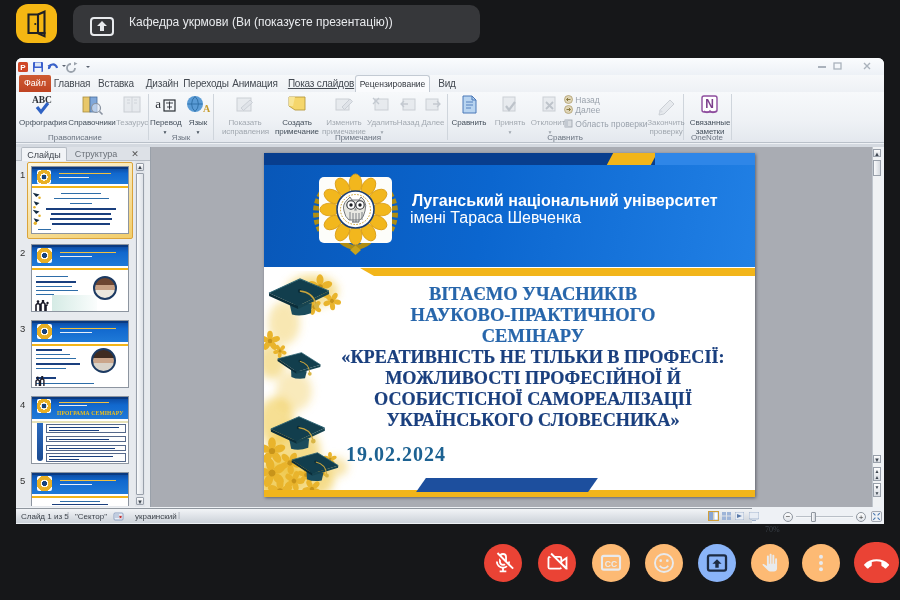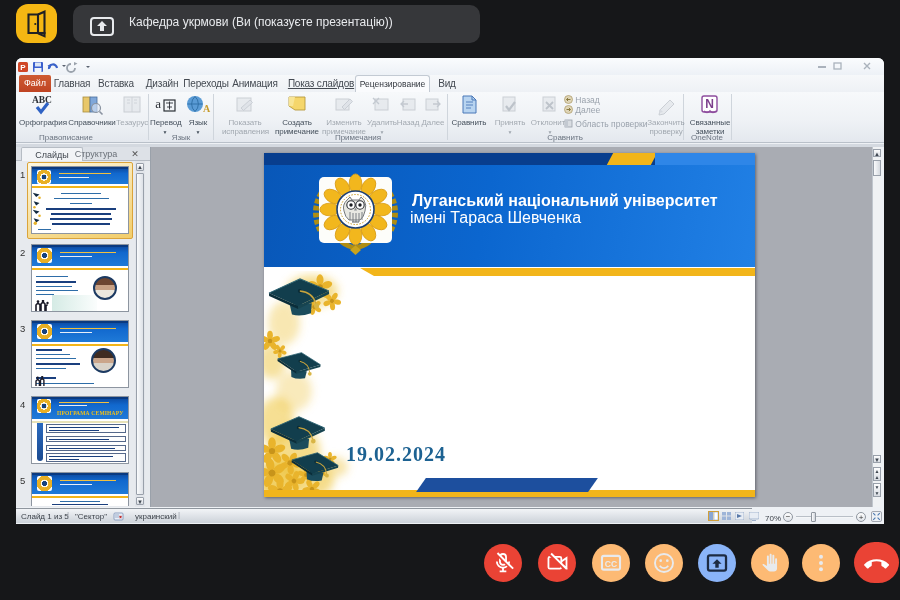--- a/index.html
+++ b/index.html
@@ -134,21 +134,21 @@
     <div class="tab" style="left:305px;text-decoration:underline;">Показ слайдов</div>
     <div id="activetab">Рецензирование</div>
     <div class="tab" style="left:431px;">Вид</div>
   </div>
   <div class="abs" id="ribbon">
     <div class="rgsep" style="left:132px"></div>
     <div class="rgsep" style="left:197px"></div>
     <div class="rgsep" style="left:431px"></div>
     <div class="rgsep" style="left:667px"></div>
     <div class="rgsep" style="left:715px"></div>
-    <div class="rglabel" style="left:50px;width:80px;transform:translateX(-50%)">Правописание</div>
+    <div class="rglabel" style="left:59px;width:80px;transform:translateX(-50%)">Правописание</div>
     <div class="rglabel" style="left:165px;width:60px;transform:translateX(-50%)">Язык</div>
     <div class="rglabel" style="left:342px;width:80px;transform:translateX(-50%)">Примечания</div>
     <div class="rglabel" style="left:549px;width:60px;transform:translateX(-50%)">Сравнить</div>
     <div class="rglabel" style="left:691px;width:60px;transform:translateX(-50%)">OneNote</div>
     <div class="rbtn" style="left:2px;width:50px;">
       <svg class="ic" width="24" height="22" viewBox="0 0 24 22">
             <text x="11" y="9" font-size="9.5" font-weight="bold" fill="#2b2f35" text-anchor="middle" font-family="Liberation Serif">ABC</text>
             <path d="M6 13 l4 5 l7 -9" stroke="#2f62c4" stroke-width="3.2" fill="none"></path>
           </svg>
       Орфография</div>
@@ -260,21 +260,21 @@
       <svg class="ic" width="24" height="22" viewBox="0 0 24 22">
             <rect x="4" y="2" width="15" height="16" rx="2" fill="#fff" stroke="#8e4d9e" stroke-width="1.4"></rect>
             <text x="11.5" y="14" font-size="12" font-weight="bold" fill="#7c3f8c" text-anchor="middle" font-family="Liberation Sans">N</text>
             <path d="M6 17 q3 3 6 0 q3 3 6 0" stroke="#8e4d9e" stroke-width="1.6" fill="none"></path>
           </svg>
       Связанные<br>заметки</div>
   </div>
   <div class="abs" id="ribbonstrip"></div>
   <div class="abs" id="lpane">
     <div class="abs" id="ptabs">
-      <div class="ptab" style="left:5px;width:62px;background:#f2f4f7;border:1px solid #b6bcc4;border-bottom:none;border-radius:2px 2px 0 0;">Слайды</div>
+      <div class="ptab" style="left:5px;width:46px;background:#f2f4f7;border:1px solid #b6bcc4;border-bottom:none;border-radius:2px 2px 0 0;">Слайды</div>
       <div class="ptab" style="left:54px;width:52px;color:#6a7078;">Структура</div>
       <div class="ptab" style="left:112px;width:14px;color:#555;">✕</div>
     </div>
 
     <div class="thumbnum" style="left:4px;top:22px;">1</div>
     <div class="abs" style="left:11px;top:15px;width:106px;height:77px;background:linear-gradient(160deg,#fdf8e2,#f2cd6a);border:1px solid #dba43a;border-radius:2px;"></div>
     <div class="thumb t1" style="top:19px;">
       <div class="mh" style="height:17px;"></div>
           <div class="mgold" style="top:19px;"></div>
       <div class="mlogo" style="top:3px;width:14px;height:14px;"></div>
@@ -412,21 +412,21 @@
           <rect x="5" y="4.5" width="4" height="3.5" fill="#9db4d8"></rect>
         </svg>
     <svg class="abs" style="left:719px;top:3px;" width="9" height="8" viewBox="0 0 9 8">
           <path d="M0 0 h9 v8 h-9 z" fill="#e8edf4" stroke="#8aa0c0" stroke-width=".7"></path>
           <path d="M2 2 l5 2 l-5 2 z" fill="#5878a8"></path>
         </svg>
     <svg class="abs" style="left:733px;top:3px;" width="10" height="9" viewBox="0 0 10 9">
           <rect x="0" y="0" width="10" height="7" rx="1" fill="#e8edf4" stroke="#8aa0c0" stroke-width=".7"></rect>
           <path d="M3 8.5 h4" stroke="#8aa0c0" stroke-width=".8"></path>
         </svg>
-    <div class="abs" style="left:749px;top:5px;">70%</div>
+    <div class="abs" style="left:749px;top:16px;font-family:Liberation Serif, serif;">70%</div>
     <div class="abs" style="left:767px;top:3px;width:10px;height:10px;border-radius:50%;background:linear-gradient(#fefefe,#dfe3e9);border:1px solid #8f969f;font-size:8px;line-height:8px;text-align:center;color:#333;">−</div>
     <div class="abs" style="left:780px;top:7px;width:57px;height:2px;background:#b9bfc7;border-bottom:1px solid #f4f6f8;"></div>
     <div class="abs" style="left:795px;top:3px;width:5px;height:10px;background:linear-gradient(90deg,#fdfdfe,#cfd4db);border:1px solid #8f969f;border-radius:1px;"></div>
     <div class="abs" style="left:840px;top:3px;width:10px;height:10px;border-radius:50%;background:linear-gradient(#fefefe,#dfe3e9);border:1px solid #8f969f;font-size:8px;line-height:9px;text-align:center;color:#333;">+</div>
     <svg class="abs" style="left:855px;top:2px;" width="11" height="11" viewBox="0 0 11 11">
           <rect x=".5" y=".5" width="10" height="10" rx="1.5" fill="#eef1f5" stroke="#8f969f" stroke-width=".8"></rect>
           <path d="M2.2 2.2 l2.2 2.2 m2.2 2.2 l2.2 2.2 M8.8 2.2 l-2.2 2.2 m-2.2 2.2 l-2.2 2.2" stroke="#4a78b0" stroke-width="1.1"></path>
         </svg>
   </div>
 </div>
@@ -510,20 +510,23 @@
       <use href="#flower" transform="translate(48,218) scale(.85) rotate(45)"></use>
       <use href="#flower" transform="translate(66,188) scale(.6)"></use>
       <use href="#flower" transform="translate(58,200) scale(.5)"></use>
     </g>
     <use href="#cap" transform="translate(3,6) scale(1.0) rotate(-4 32 16)"></use>
     <use href="#cap" transform="translate(12,80) scale(.72) rotate(6 32 16)"></use>
     <use href="#cap" transform="translate(5,144) scale(.9) rotate(-3 32 16)"></use>
     <use href="#cap" transform="translate(26,180) scale(.78) rotate(5 32 16)"></use>
   </svg>
 
+  <div class="abs" style="left:49px;top:131px;width:440px;text-align:center;font-family:'Liberation Serif',serif;font-weight:bold;color:#2766ab;font-size:18.5px;line-height:21px;-webkit-text-stroke:.2px;">
+    ВІТАЄМО УЧАСНИКІВ<br>НАУКОВО-ПРАКТИЧНОГО<br>СЕМІНАРУ<span style="color:#1a3f7e;font-size:18.2px;"><br>«КРЕАТИВНІСТЬ НЕ ТІЛЬКИ В ПРОФЕСІЇ:<br>МОЖЛИВОСТІ ПРОФЕСІЙНОЇ Й<br>ОСОБИСТІСНОЇ САМОРЕАЛІЗАЦІЇ<br>УКРАЇНСЬКОГО СЛОВЕСНИКА»</span>
+  </div>
   <div class="abs" style="left:82px;top:290px;font-family:'Liberation Serif',serif;font-weight:bold;color:#1d6292;font-size:20px;letter-spacing:1px;">19.02.2024</div>
 
   <div class="abs" style="left:0;top:337px;width:491px;height:7px;background:#f2b51a;"></div>
   <div class="abs" style="left:157px;top:325px;width:172px;height:14px;background:#1d4f9e;transform:skewX(-35deg);"></div>
 </div>
 
 <div class="abs circ red" style="left:484px;">
 <svg width="38" height="38" viewBox="0 0 40 40">
         <g stroke="#fff" fill="none">
           <rect x="16.8" y="10.5" width="6.4" height="11.5" rx="3.2" stroke-width="1.9"></rect>

